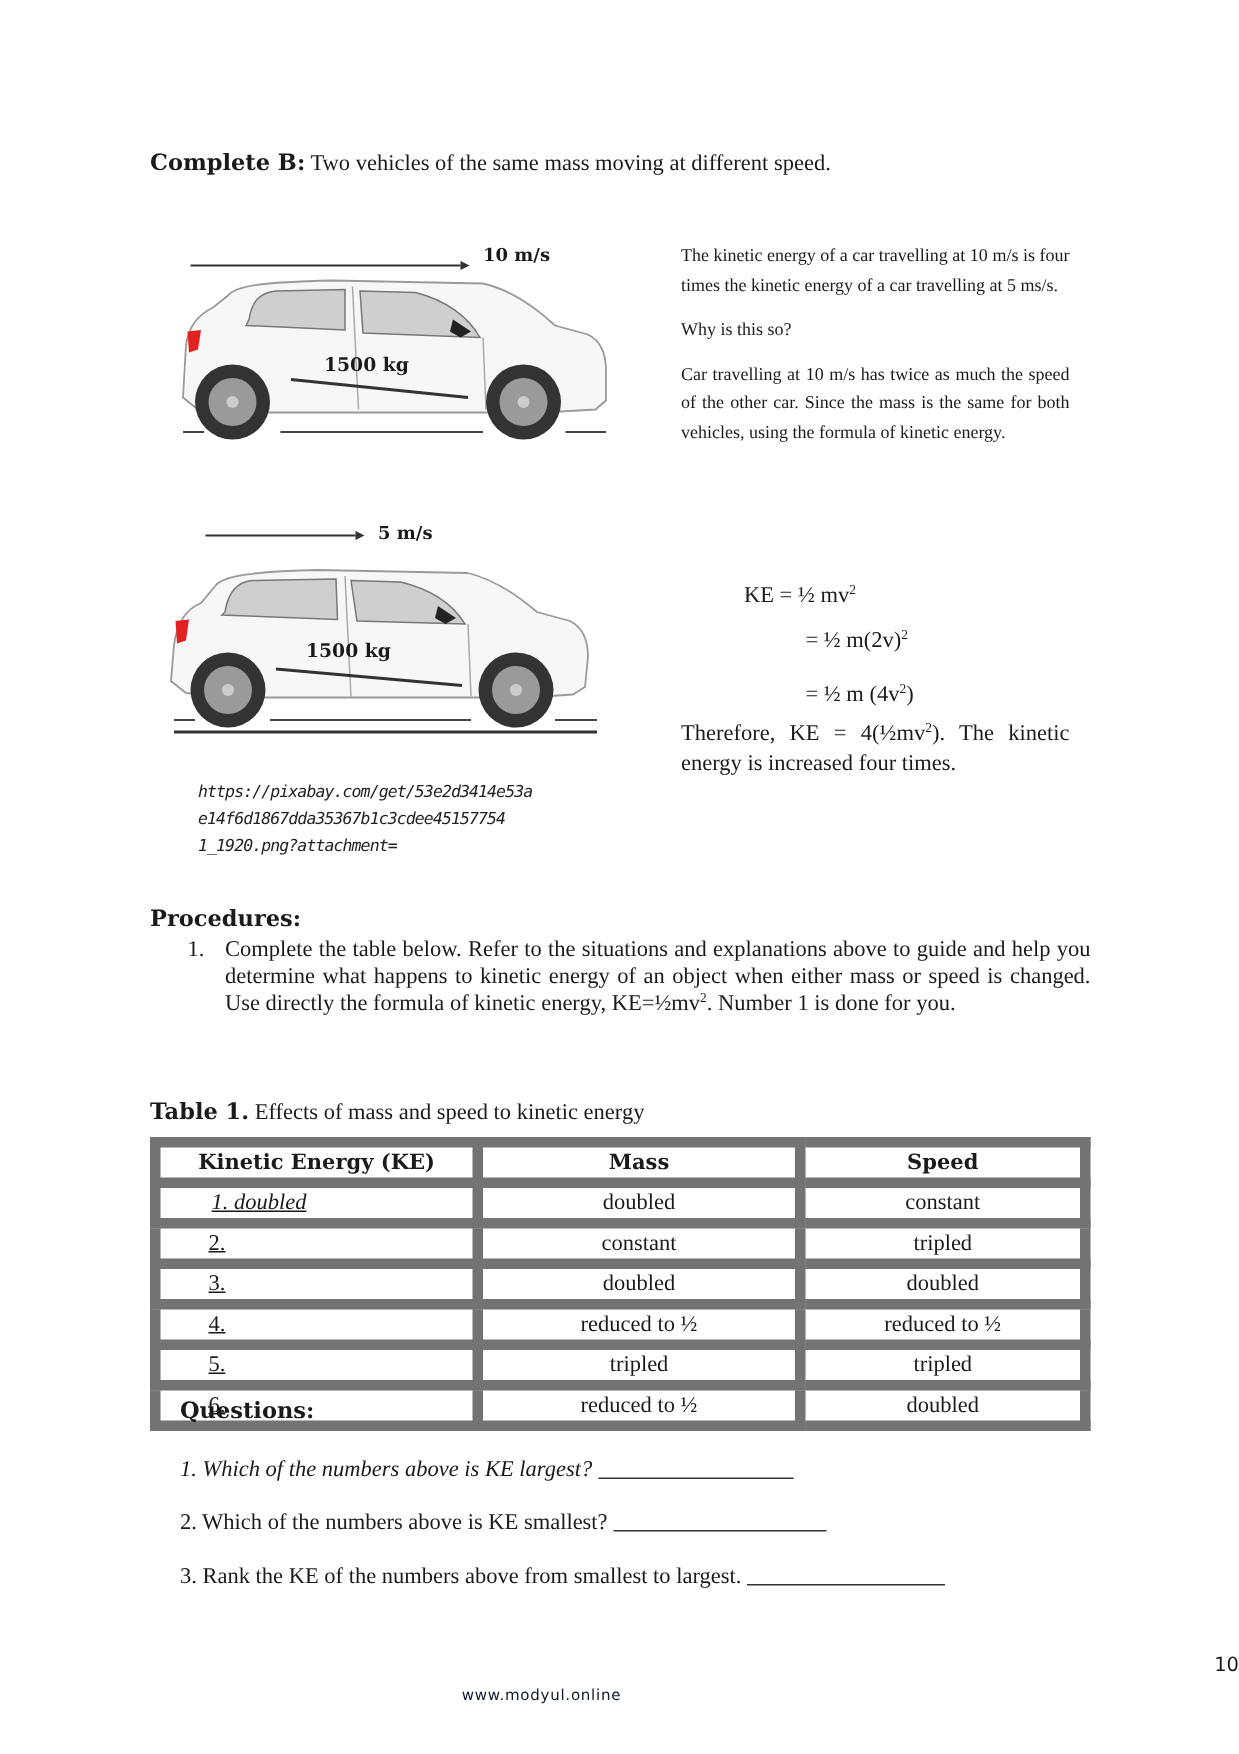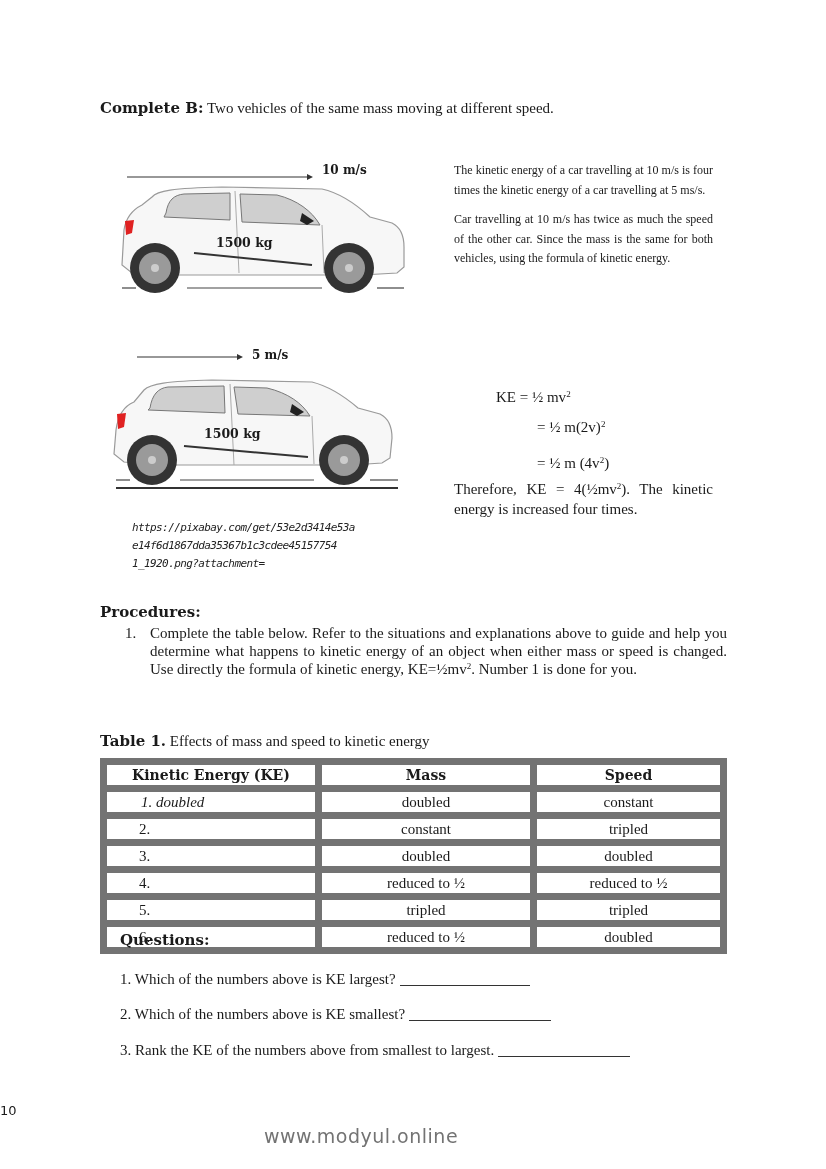--- a/index.html
+++ b/index.html
@@ -35,31 +35,31 @@
   #procedure-list .txt { margin-left: 25px; text-align: justify; text-align-last: left; }
 
   #table-caption { left: 100px; top: 732px; font-size: 15px; white-space: nowrap; }
   #table-caption .label { font-weight: bold; }
 
   #ke-table { position: absolute; left: 100px; top: 758px; width: 627px; border-collapse: collapse;
               font-size: 15px; }
   #ke-table th, #ke-table td { border: 7px solid #737373; height: 20px; padding: 0; line-height: 20px; }
   #ke-table th { font-weight: bold; font-family: "DejaVu Serif", serif; font-size: 14px; }
   #ke-table td.c { text-align: center; }
-  #ke-table td.ke { padding-left: 32px; }
+  #ke-table td.ke { padding-left: 32px; text-decoration: underline; }
   #ke-table td.ke.italic { font-style: italic; padding-left: 34px; }
 
   #questions-heading { left: 120px; top: 931px; font-size: 15px; font-weight: bold; }
   .question { position: absolute; left: 120px; font-size: 15px; white-space: nowrap; }
   .blank { display: inline-block; border-bottom: 1px solid #333; height: 14px; vertical-align: -2px; margin-left: 4px; }
 
-  #page-number { left: 0; width: 826px; top: 1103px; text-align: left; font-size: 13px;
+  #page-number { left: 0; width: 826px; top: 1103px; text-align: right; font-size: 13px;
                  font-family: "DejaVu Sans", sans-serif; }
-  #watermark { left: 0; width: 722px; top: 1125px; text-align: center; font-size: 19px;
-               font-family: "DejaVu Sans", sans-serif; color: #737373; letter-spacing: 0.5px; }
+  #watermark { left: 0; width: 722px; top: 1125px; text-align: center; font-size: 10px;
+               font-family: "DejaVu Sans", sans-serif; color: #0f172a; letter-spacing: 0.5px; }
 </style>
 </head>
 <body>
 
 <div id="situation-heading" class="abs serif">
   <span class="label bold">Complete B:</span><span> Two vehicles of the same mass moving at different speed.</span>
 </div>
 
 <div id="car-top" class="car-figure">
   <svg width="300" height="150" viewBox="0 0 300 150">
@@ -132,20 +132,21 @@
 </div>
 
 <div id="credit" class="abs">
   <div>https://pixabay.com/get/53e2d3414e53a</div>
   <div>e14f6d1867dda35367b1c3cdee45157754</div>
   <div>1_1920.png?attachment=</div>
 </div>
 
 <div id="explanation" class="abs serif">
   <p>The kinetic energy of a car travelling at 10 m/s is four times the kinetic energy of a car travelling at 5 ms/s.</p>
+  <p class="gap">Why is this so?</p>
   <p class="gap">Car travelling at 10 m/s has twice as much the speed of the other car. Since the mass is the same for both vehicles, using the formula of kinetic energy.</p>
 </div>
 
 <div class="formula-line serif" style="left:496px; top:389px;">
   <span>KE = ½ mv</span><sup>2</sup>
 </div>
 <div class="formula-line serif" style="left:537px; top:419px;">
   <span>= ½ m(2v)</span><sup>2</sup>
 </div>
 <div class="formula-line serif" style="left:537px; top:455px;">
@@ -204,21 +205,21 @@
     </tr>
     <tr>
       <td class="ke">6.</td>
       <td class="c">reduced to ½</td>
       <td class="c">doubled</td>
     </tr>
   </tbody>
 </table>
 
 <div id="questions-heading" class="abs">Questions:</div>
-<div class="question serif" style="top:971px;">
+<div class="question serif" style="top:971px;font-style:italic;">
   <span>1. Which of the numbers above is KE largest?</span><span class="blank" style="width:130px;"></span>
 </div>
 <div class="question serif" style="top:1006px;">
   <span>2. Which of the numbers above is KE smallest?</span><span class="blank" style="width:142px;"></span>
 </div>
 <div class="question serif" style="top:1042px;">
   <span>3. Rank the KE of the numbers above from smallest to largest.</span><span class="blank" style="width:132px;"></span>
 </div>
 
 <div id="page-number" class="abs">10</div>

